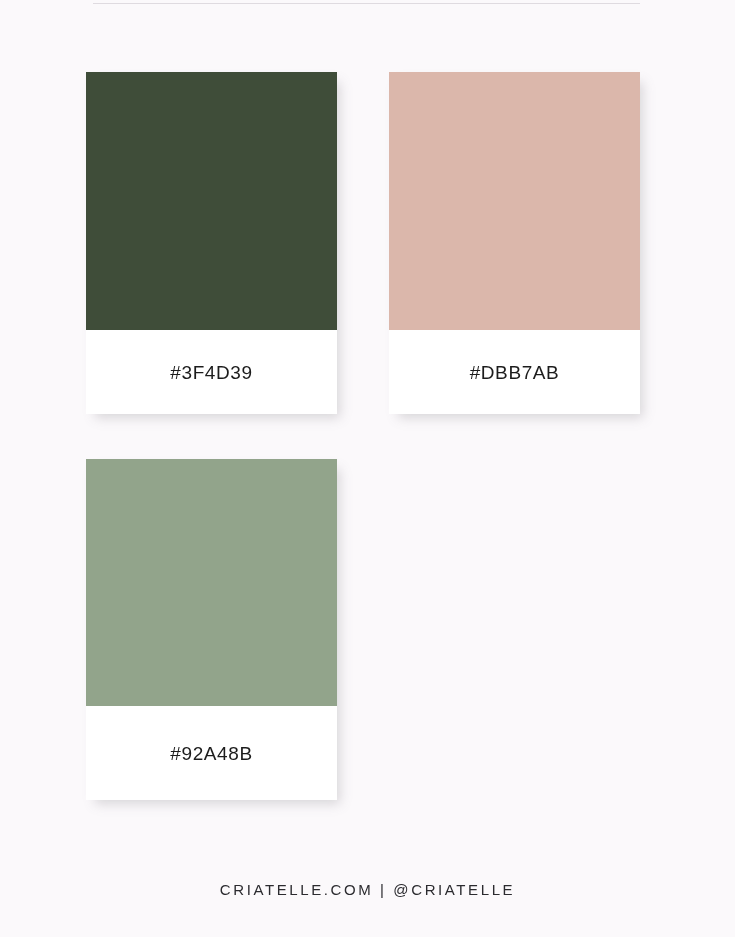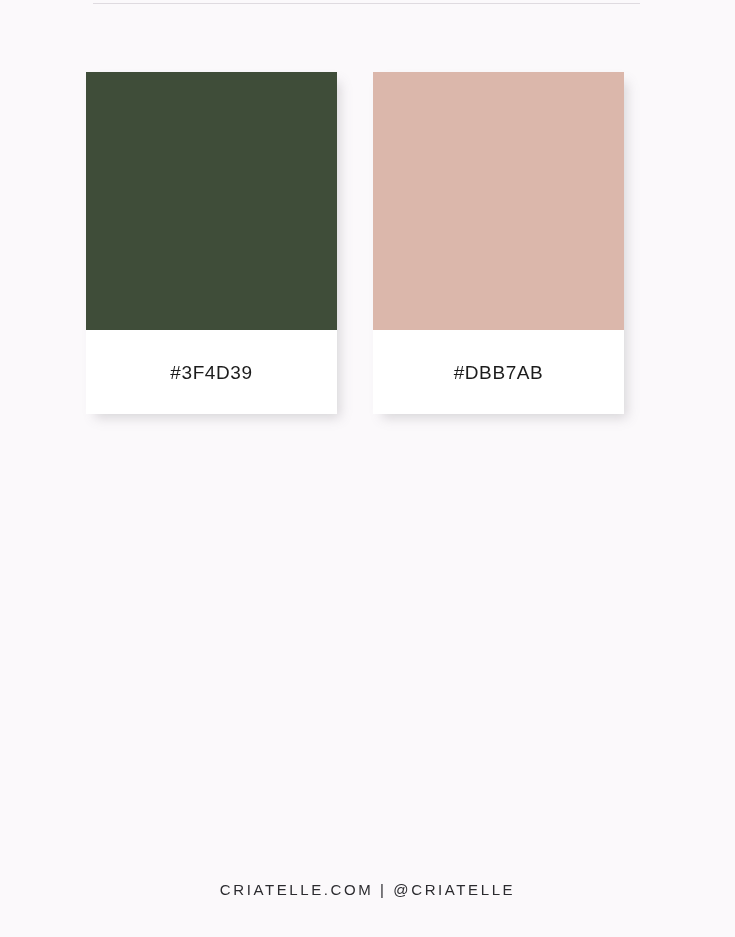--- a/index.html
+++ b/index.html
@@ -45,21 +45,21 @@
   .swatch-card {
     position: absolute;
     width: 251px;
     background: #ffffff;
     box-shadow: 6px 7px 11px -3px rgba(120, 115, 122, 0.26);
     overflow: hidden;
   }
 
   
   .col-left  { left: 0px; }
-  .col-right { left: 287px; }
+  .col-right { left: 303px; }
   .row-top    { top: 0px;   height: 342px; }
   .row-bottom { top: 387px; height: 341px; }
 
   .swatch-color {
     width: 100%;
     display: block;
   }
   .row-top .swatch-color    { height: 258px; }
   .row-bottom .swatch-color { height: 247px; }
 
@@ -117,20 +117,26 @@
       </div>
     </div>
 
     <div class="swatch-card col-right row-top">
       <div class="swatch-color" style="background-color: rgb(219, 183, 171);"></div>
       <div class="swatch-label-band">
         <span class="swatch-hex">#DBB7AB</span>
       </div>
     </div>
 
+    <div class="swatch-card col-left row-bottom">
+      <div class="swatch-color" style="background-color: rgb(146, 164, 139);"></div>
+      <div class="swatch-label-band">
+        <span class="swatch-hex">#92A48B</span>
+      </div>
+    </div>
 
 
   </div>
 
   <div class="footer">
     <span class="footer-text">CRIATELLE.COM | @CRIATELLE</span>
   </div>
 
 </div>
 

